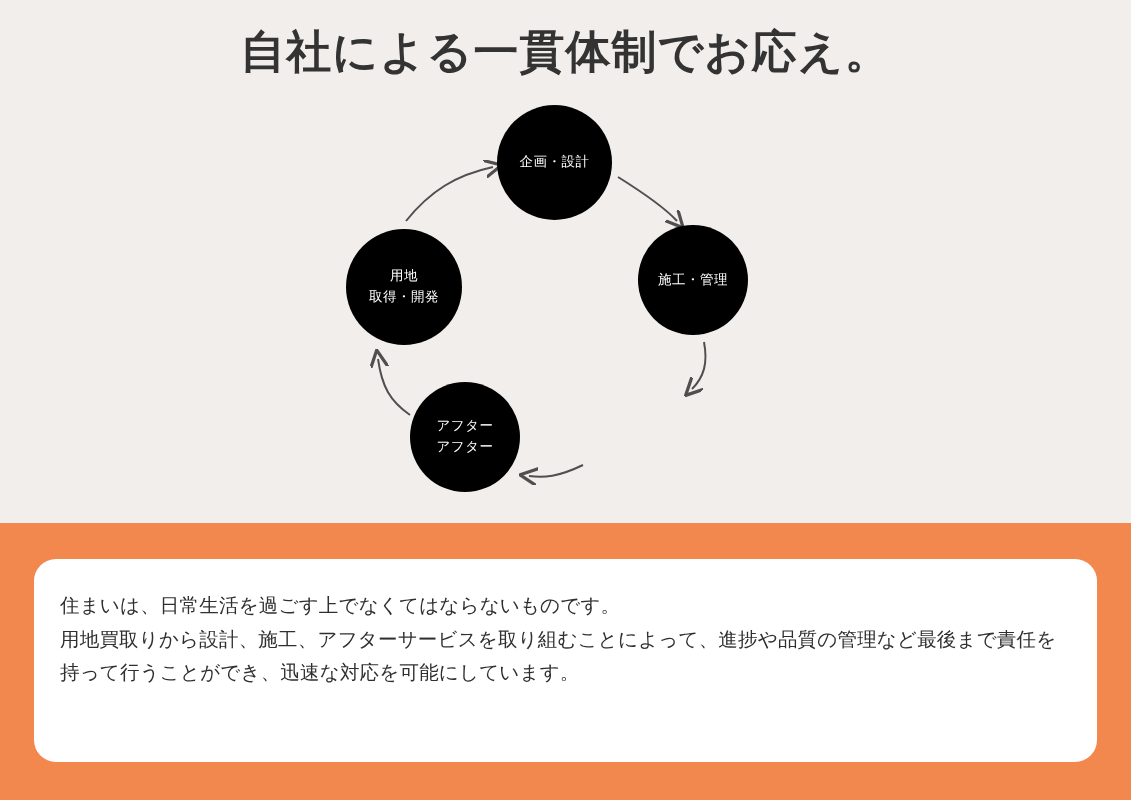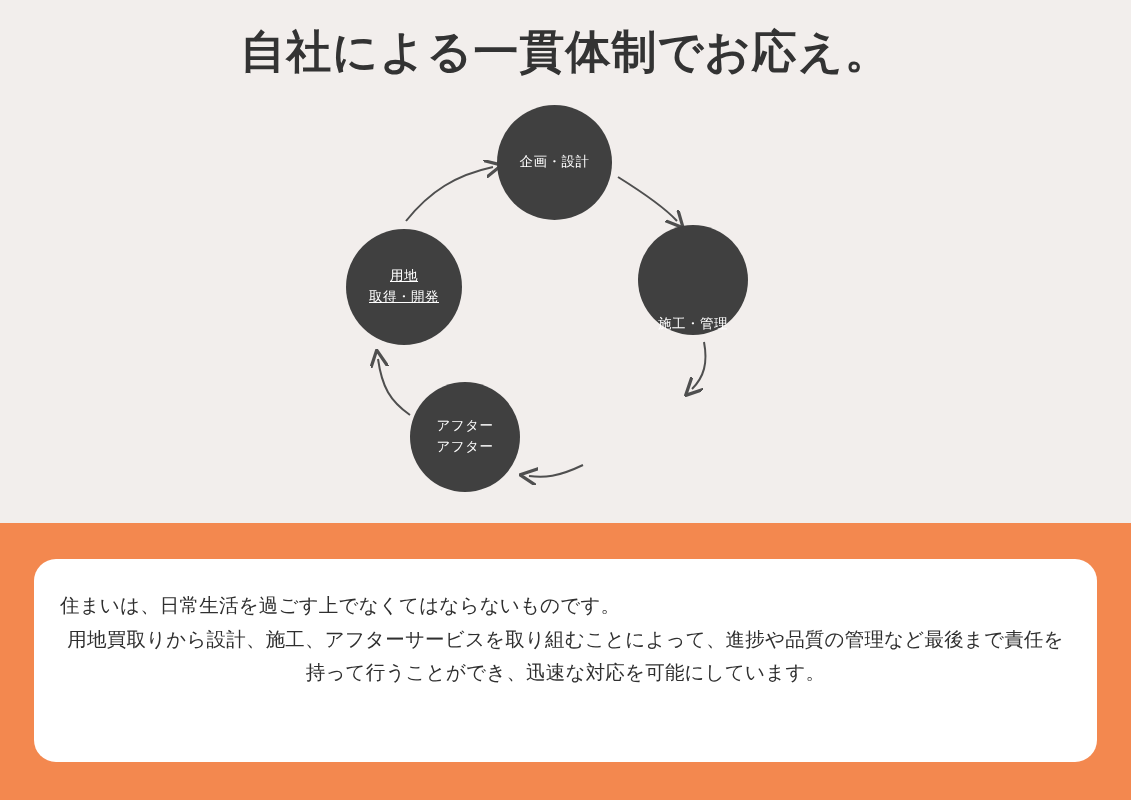--- a/index.html
+++ b/index.html
@@ -46,38 +46,38 @@
   .diagram {
     position: absolute;
     left: 330px;
     top: 105px;
     width: 470px;
     height: 410px;
   }
   .node {
     position: absolute;
     border-radius: 50%;
-    background: #404040;
+    background: #000000;
     color: #ffffff;
     display: flex;
     flex-direction: column;
     align-items: center;
     justify-content: center;
     text-align: center;
     line-height: 1.55;
     font-size: 13.5px;
     letter-spacing: 0.5px;
   }
   .node span { display: block; white-space: nowrap; }
 
   #node-plan   { left: 167px; top: 0px;   width: 115px; height: 115px; }
-  #node-build  { left: 308px; top: 120px; width: 110px; height: 110px; justify-content: flex-end; }
+  #node-build  { left: 308px; top: 120px; width: 110px; height: 110px; }
   #node-sales  { left: 259px; top: 272px; width: 110px; height: 110px; }
   #node-after  { left: 80px;  top: 277px; width: 110px; height: 110px; }
-  #node-land   { left: 16px;  top: 124px; width: 116px; height: 116px; text-decoration: underline; }
+  #node-land   { left: 16px;  top: 124px; width: 116px; height: 116px; }
 
   .arrows {
     position: absolute;
     left: 0; top: 0;
     width: 470px;
     height: 410px;
     overflow: visible;
   }
 
   
@@ -102,21 +102,21 @@
     padding: 30px 26px 0 26px;
   }
   .card p {
     margin: 0;
     font-size: 19.5px;
     line-height: 1.72;
     color: #2f2f2f;
     letter-spacing: 0.2px;
     white-space: nowrap;
   }
-  .card p.wrap { white-space: normal; text-align: center; }
+  .card p.wrap { white-space: normal; }
 </style>
 </head>
 <body>
 
 <div class="page">
 
   <div class="top-section">
 
     <div class="headline">自社による一貫体制でお応え。</div>
 

